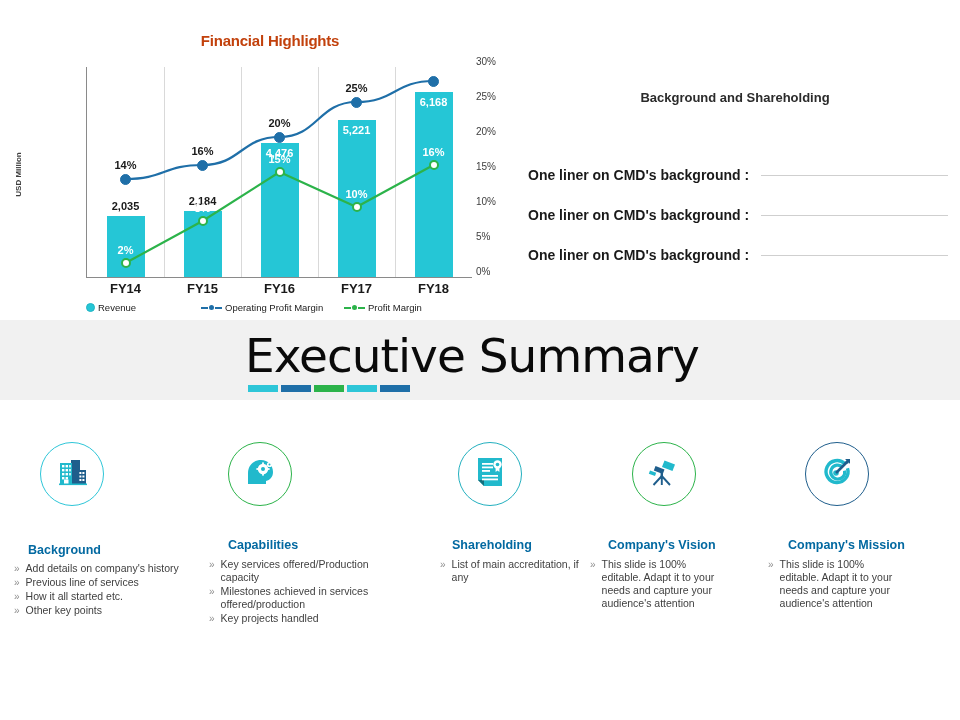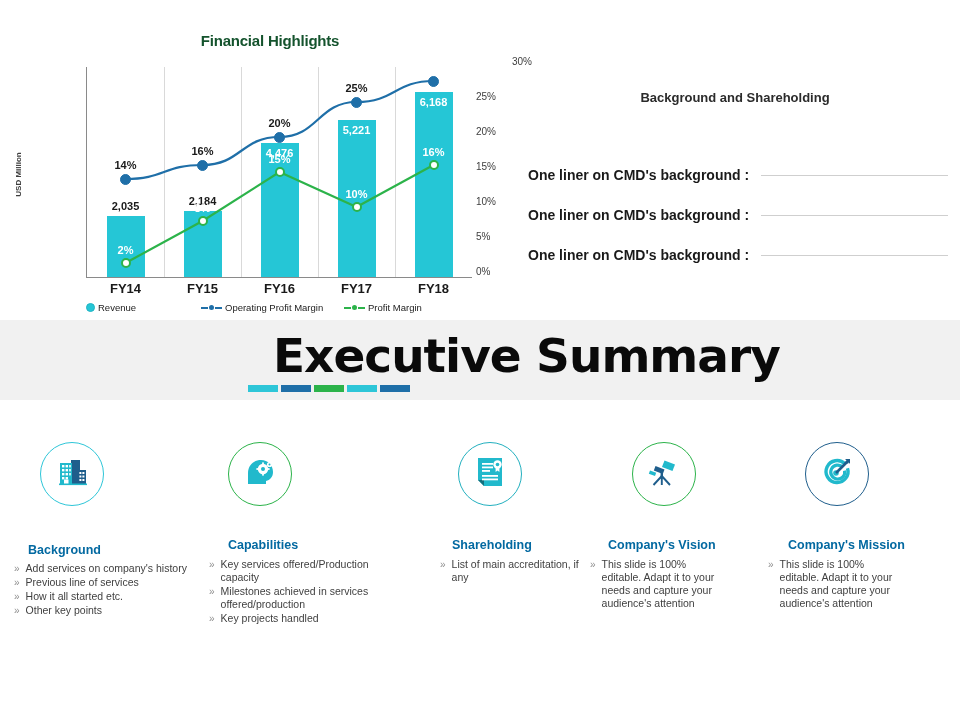--- a/index.html
+++ b/index.html
@@ -12,21 +12,21 @@
     overflow:hidden;
   }
 
   
   #top-section{position:absolute;left:0;top:0;width:960px;height:320px;background:#fff;}
 
   
   #chart-block{position:absolute;left:0;top:20px;width:515px;height:285px;}
   #chart-title{
     position:absolute;left:110px;top:12px;width:320px;
-    text-align:center;font-size:15px;font-weight:bold;color:#14532d;
+    text-align:center;font-size:15px;font-weight:bold;color:#c2410c;
     letter-spacing:-0.2px;
   }
   #y-axis-label{
     position:absolute;left:-4px;top:150px;
     transform:rotate(-90deg);transform-origin:center center;
     font-size:8px;font-weight:bold;color:#3d3d3d;white-space:nowrap;
   }
   .ytick{
     position:absolute;right:0;width:44px;text-align:right;
     font-size:10px;color:#3d3d3d;
@@ -92,23 +92,22 @@
   .pr-row{position:absolute;left:8px;width:420px;height:20px;display:flex;align-items:center;}
   .pr-label{font-size:14px;font-weight:bold;color:#1a1a1a;white-space:nowrap;}
   .pr-line{flex:1;height:1px;background:#cfcfcf;margin-left:12px;}
 
   
   #title-band{
     position:absolute;left:0;top:320px;width:960px;height:80px;background:#f1f1f1;
   }
   #exec-title{
     position:absolute;left:245px;top:8px;
-    font-size:47px;font-weight:bold;color:#0a0a0a;letter-spacing:-1px;
+    font-size:47px;font-weight:normal;color:#0a0a0a;letter-spacing:-1px;
     font-family:"DejaVu Sans", sans-serif;
-    margin-left:28px;
   }
   #accent-bars{position:absolute;left:248px;top:65px;display:flex;gap:3px;}
   #accent-bars span{display:block;width:30px;height:7px;}
 
   
   #columns{position:absolute;left:0;top:430px;width:960px;height:260px;}
   .col{position:absolute;top:0;}
   .icon-circle{
     position:relative;width:64px;height:64px;border-radius:50%;
     box-sizing:border-box;display:flex;align-items:center;justify-content:center;
@@ -126,21 +125,21 @@
 
 <div id="top-section">
 
   <div id="chart-block">
 
     <div id="chart-title">Financial Highlights</div>
 
     <div id="y-axis-label">USD Million</div>
 
     <div id="y-right-ticks">
-        <div class="ytick-r" style="top: -6px; margin-left: 36px;">30%</div>
+        <div class="ytick-r" style="top: -6px;">30%</div>
         <div class="ytick-r" style="top: 29px;">25%</div>
         <div class="ytick-r" style="top: 64px;">20%</div>
         <div class="ytick-r" style="top: 99px;">15%</div>
         <div class="ytick-r" style="top: 134px;">10%</div>
         <div class="ytick-r" style="top: 169px;">5%</div>
         <div class="ytick-r" style="top: 204px;">0%</div>
       </div>
 
     <div id="plot">
         <div class="vgrid" style="left: 77px;"></div>
@@ -266,21 +265,21 @@
               <rect x="28.4" y="25" width="2" height="2"></rect>
           <rect x="10" y="25.5" width="4.5" height="4.5"></rect>
         </g>
         <rect x="5" y="29.5" width="28" height="1.6" fill="#21b9cc"></rect>
       </svg></span>
       </div>
       <div class="col-head" style="left: 28px; top: 113px;">Background</div>
       <div class="bullets" style="left: 14px; top: 132px; width: 178px;">
         <div class="bullet">
           <span class="chev">»</span>
-          <span class="btxt">Add services on company's history</span>
+          <span class="btxt">Add details on company's history</span>
         </div>
         <div class="bullet">
           <span class="chev">»</span>
           <span class="btxt">Previous line of services</span>
         </div>
         <div class="bullet">
           <span class="chev">»</span>
           <span class="btxt">How it all started etc.</span>
         </div>
         <div class="bullet">

